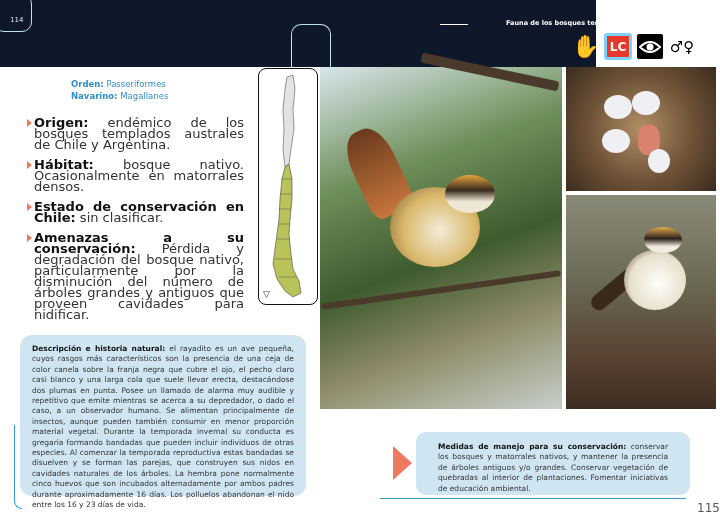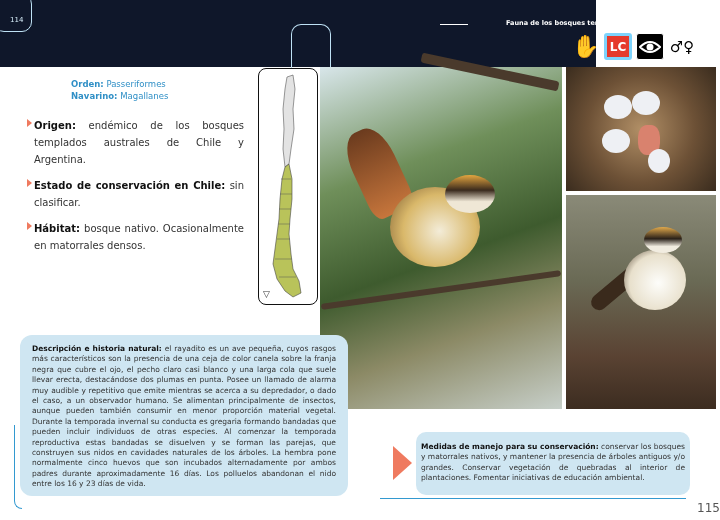--- a/index.html
+++ b/index.html
@@ -17,44 +17,44 @@
   .icons { position: absolute; left: 572px; top: 33px; display: flex; gap: 4px; }
   .ic { width: 28px; height: 27px; display: flex; align-items: center; justify-content: center; border-radius: 3px; }
   .ic-hand { background: transparent; color: #fff; font-size: 22px; }
   .ic-lc { background: #e53a2c; color: #fff; font-weight: bold; font-size: 12px; border: 3px solid #7dd3fc; }
   .ic-eye { background: #000; color: #fff; font-size: 17px; border: 1px solid #fff; }
   .ic-sex { background: #fff; color: #000; font-size: 15px; font-weight: bold; }
 
   .taxon { position: absolute; left: 34px; top: 78px; font-size: 8.5px; color: #2f8fc6; line-height: 12px; margin-left: 37px; }
   .taxon b { color: #2f8fc6; }
   .facts { position: absolute; left: 28px; top: 117px; width: 216px; }
-  .fact { position: relative; padding-left: 6px; font-size: 10px; line-height: 17px; color: #333; text-align: justify; margin-bottom: 9px; }
+  .fact { position: relative; padding-left: 6px; font-size: 13px; line-height: 11px; color: #333; text-align: justify; margin-bottom: 9px; }
   .fact .tri { position: absolute; left: -1px; top: 2px; width: 0; height: 0; border-left: 5px solid #ef7a5f; border-top: 4px solid transparent; border-bottom: 4px solid transparent; }
   .fact b { color: #111; }
 
   .mapbox { position: absolute; left: 258px; top: 68px; width: 60px; height: 237px; border: 1px solid #111; border-radius: 8px; background: #fff; }
   .photo-main { position: absolute; left: 320px; top: 67px; width: 242px; height: 342px; background: linear-gradient(160deg,#d8e6ea 0%,#6f8f5a 30%,#3e5b2e 55%,#8c8a66 75%,#c7cfc9 100%); }
   .photo-main .branch { position: absolute; background: #4a3a2c; border-radius: 3px; }
   .photo-main .bird { position: absolute; left: 70px; top: 120px; width: 90px; height: 80px; border-radius: 50%; background: radial-gradient(circle at 55% 55%,#f3ecd8 0%,#d9b86a 55%,#7a5a30 100%); }
   .photo-main .tail { position: absolute; left: 35px; top: 60px; width: 45px; height: 90px; background: linear-gradient(180deg,#6b3b1e,#c7763c); transform: rotate(-25deg); border-radius: 40% 40% 20% 20%; }
   .photo-main .head { position: absolute; left: 125px; top: 108px; width: 50px; height: 38px; border-radius: 50%; background: linear-gradient(180deg,#e4a640 0%,#3a2a1d 40%,#efe7d6 70%); }
   .photo-nest { position: absolute; left: 566px; top: 67px; width: 150px; height: 124px; background: radial-gradient(circle at 50% 50%,#b18f66 0%,#6d5136 55%,#3a2c1e 100%); }
   .egg { position: absolute; width: 28px; height: 24px; background: #eef0f4; border-radius: 50%; }
   .chick { position: absolute; left: 72px; top: 58px; width: 22px; height: 30px; background: #d9826e; border-radius: 40%; }
   .photo-bird2 { position: absolute; left: 566px; top: 195px; width: 150px; height: 214px; background: linear-gradient(180deg,#8a8a78 0%,#6a6a55 40%,#5a4333 75%,#3c2c20 100%); }
   .photo-bird2 .body2 { position: absolute; left: 58px; top: 55px; width: 62px; height: 60px; border-radius: 50%; background: radial-gradient(circle at 55% 55%,#fdfdfa 0%,#e8e0cc 60%,#4a3a28 100%); }
   .photo-bird2 .head2 { position: absolute; left: 78px; top: 32px; width: 38px; height: 26px; border-radius: 50%; background: linear-gradient(180deg,#e1a94c 0%,#2a2119 45%,#f1ece0 75%); }
   .photo-bird2 .tail2 { position: absolute; left: 20px; top: 85px; width: 60px; height: 16px; background: #3a2a1c; transform: rotate(-40deg); border-radius: 8px; }
 
-  .desc { position: absolute; left: 20px; top: 335px; width: 328px; height: 161px; background: #cfe6f2; border-radius: 12px; padding: 9px 12px; font-size: 7.5px; line-height: 10.4px; color: #333; text-align: justify; }
+  .desc { position: absolute; left: 20px; top: 335px; width: 286px; height: 161px; background: #cfe6f2; border-radius: 12px; padding: 9px 12px; font-size: 7.5px; line-height: 10.4px; color: #333; text-align: justify; }
   .desc b { color: #111; }
   .leftline { position: absolute; left: 14px; top: 425px; width: 8px; height: 84px; border-left: 1px solid #3399d0; border-bottom: 1px solid #3399d0; border-radius: 0 0 0 8px; }
 
   .arrow { position: absolute; left: 393px; top: 446px; width: 0; height: 0; border-left: 19px solid #ef7a5f; border-top: 17px solid transparent; border-bottom: 17px solid transparent; }
-  .measures { position: absolute; left: 416px; top: 432px; width: 274px; height: 63px; background: #cfe6f2; border-radius: 10px; padding: 10px 5px; font-size: 7.5px; line-height: 10.4px; color: #333; text-align: justify; }
+  .measures { position: absolute; left: 416px; top: 432px; width: 274px; height: 63px; background: #cfe6f2; border-radius: 10px; padding: 10px 22px; font-size: 7.5px; line-height: 10.4px; color: #333; text-align: justify; }
   .measures b { color: #111; }
   .bottomline { position: absolute; left: 380px; top: 498px; width: 306px; height: 1px; background: #3399d0; }
   .pgnum-right { position: absolute; left: 697px; top: 501px; font-size: 12px; color: #555; }
 </style>
 </head>
 <body>
 
 <div class="header">
   <div class="pgcorner"></div>
   <div class="pgnum-left">114</div>
@@ -74,22 +74,23 @@
   </div>
 </div>
 
 <div class="taxon">
   <div><b>Orden:</b><span> Passeriformes</span></div>
   <div><b>Navarino:</b><span> Magallanes</span></div>
 </div>
 
 <div class="facts">
   <div class="fact"><span class="tri"></span><b>Origen:</b><span> endémico de los bosques templados australes de Chile y Argentina.</span></div>
+  <div class="fact"><span class="tri"></span><b>Hábitat:</b><span> bosque nativo. Ocasionalmente en matorrales densos.</span></div>
   <div class="fact"><span class="tri"></span><b>Estado de conservación en Chile:</b><span> sin clasificar.</span></div>
-  <div class="fact"><span class="tri"></span><b>Hábitat:</b><span> bosque nativo. Ocasionalmente en matorrales densos.</span></div>
+  <div class="fact"><span class="tri"></span><b>Amenazas a su conservación:</b><span> Pérdida y degradación del bosque nativo, particularmente por la disminución del número de árboles grandes y antiguos que proveen cavidades para nidificar.</span></div>
 </div>
 
 <div class="mapbox">
   <svg width="58" height="235" viewBox="0 0 58 235">
     <path d="M28 8 L34 6 L36 20 L34 40 L35 60 L32 80 L30 95 L26 98 L24 80 L25 60 L24 40 L26 20 Z" fill="#e3e3e3" stroke="#555" stroke-width="0.6"></path>
     <path d="M26 98 L30 95 L33 110 L33 130 L31 150 L30 165 L32 185 L34 200 L40 212 L42 224 L34 228 L26 222 L18 210 L14 195 L16 180 L18 165 L20 150 L21 130 L23 110 Z" fill="#b9c35a" stroke="#444" stroke-width="0.6"></path>
     <path d="M22 110 L32 110 M21 125 L33 125 M20 140 L32 140 M19 155 L31 155 M18 170 L31 170 M16 190 L33 190 M20 208 L37 208" stroke="#555" stroke-width="0.5"></path>
     <text x="4" y="228" font-size="9" fill="#333" font-family="DejaVu Sans, sans-serif">▽</text>
   </svg>
 </div>

